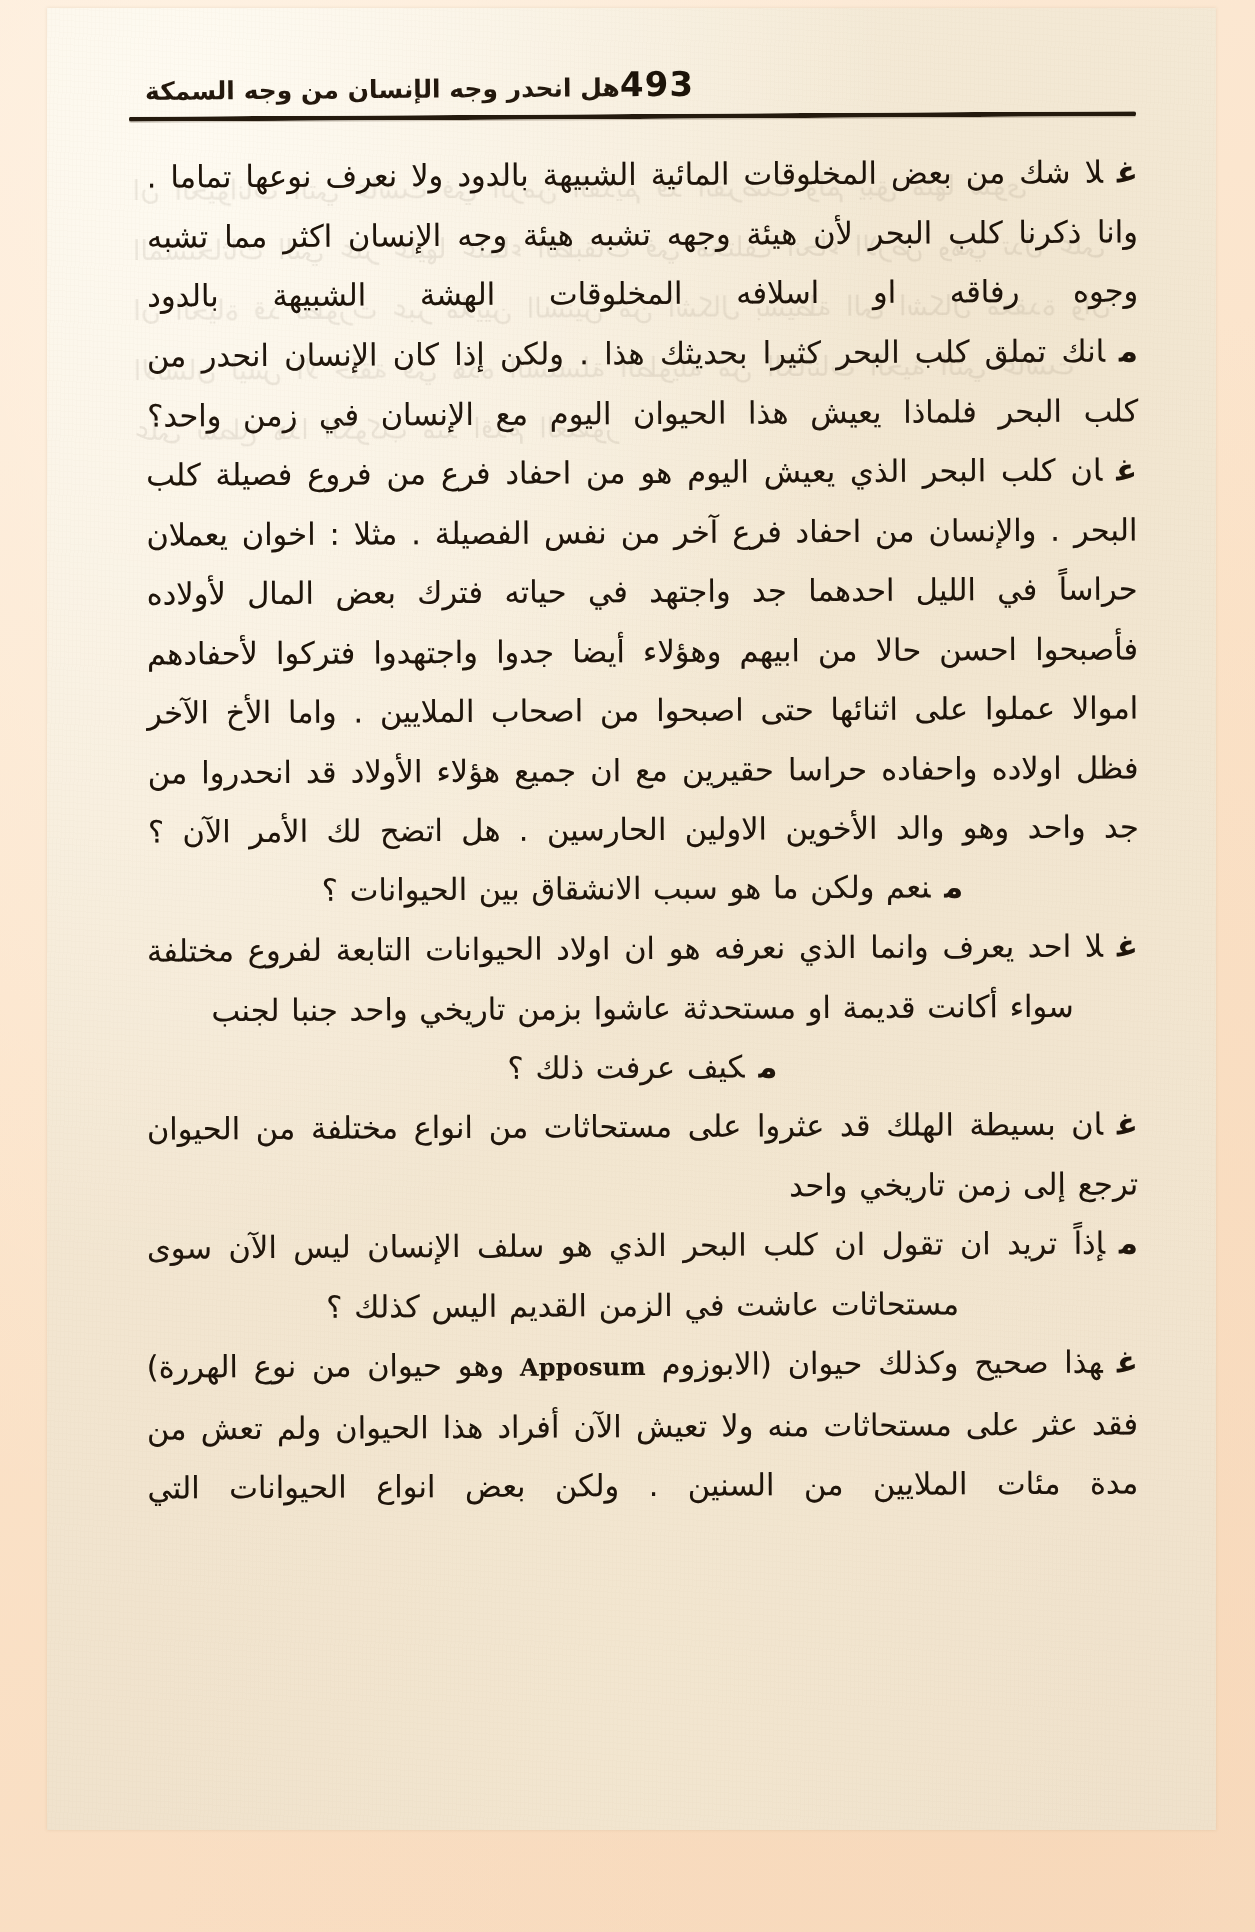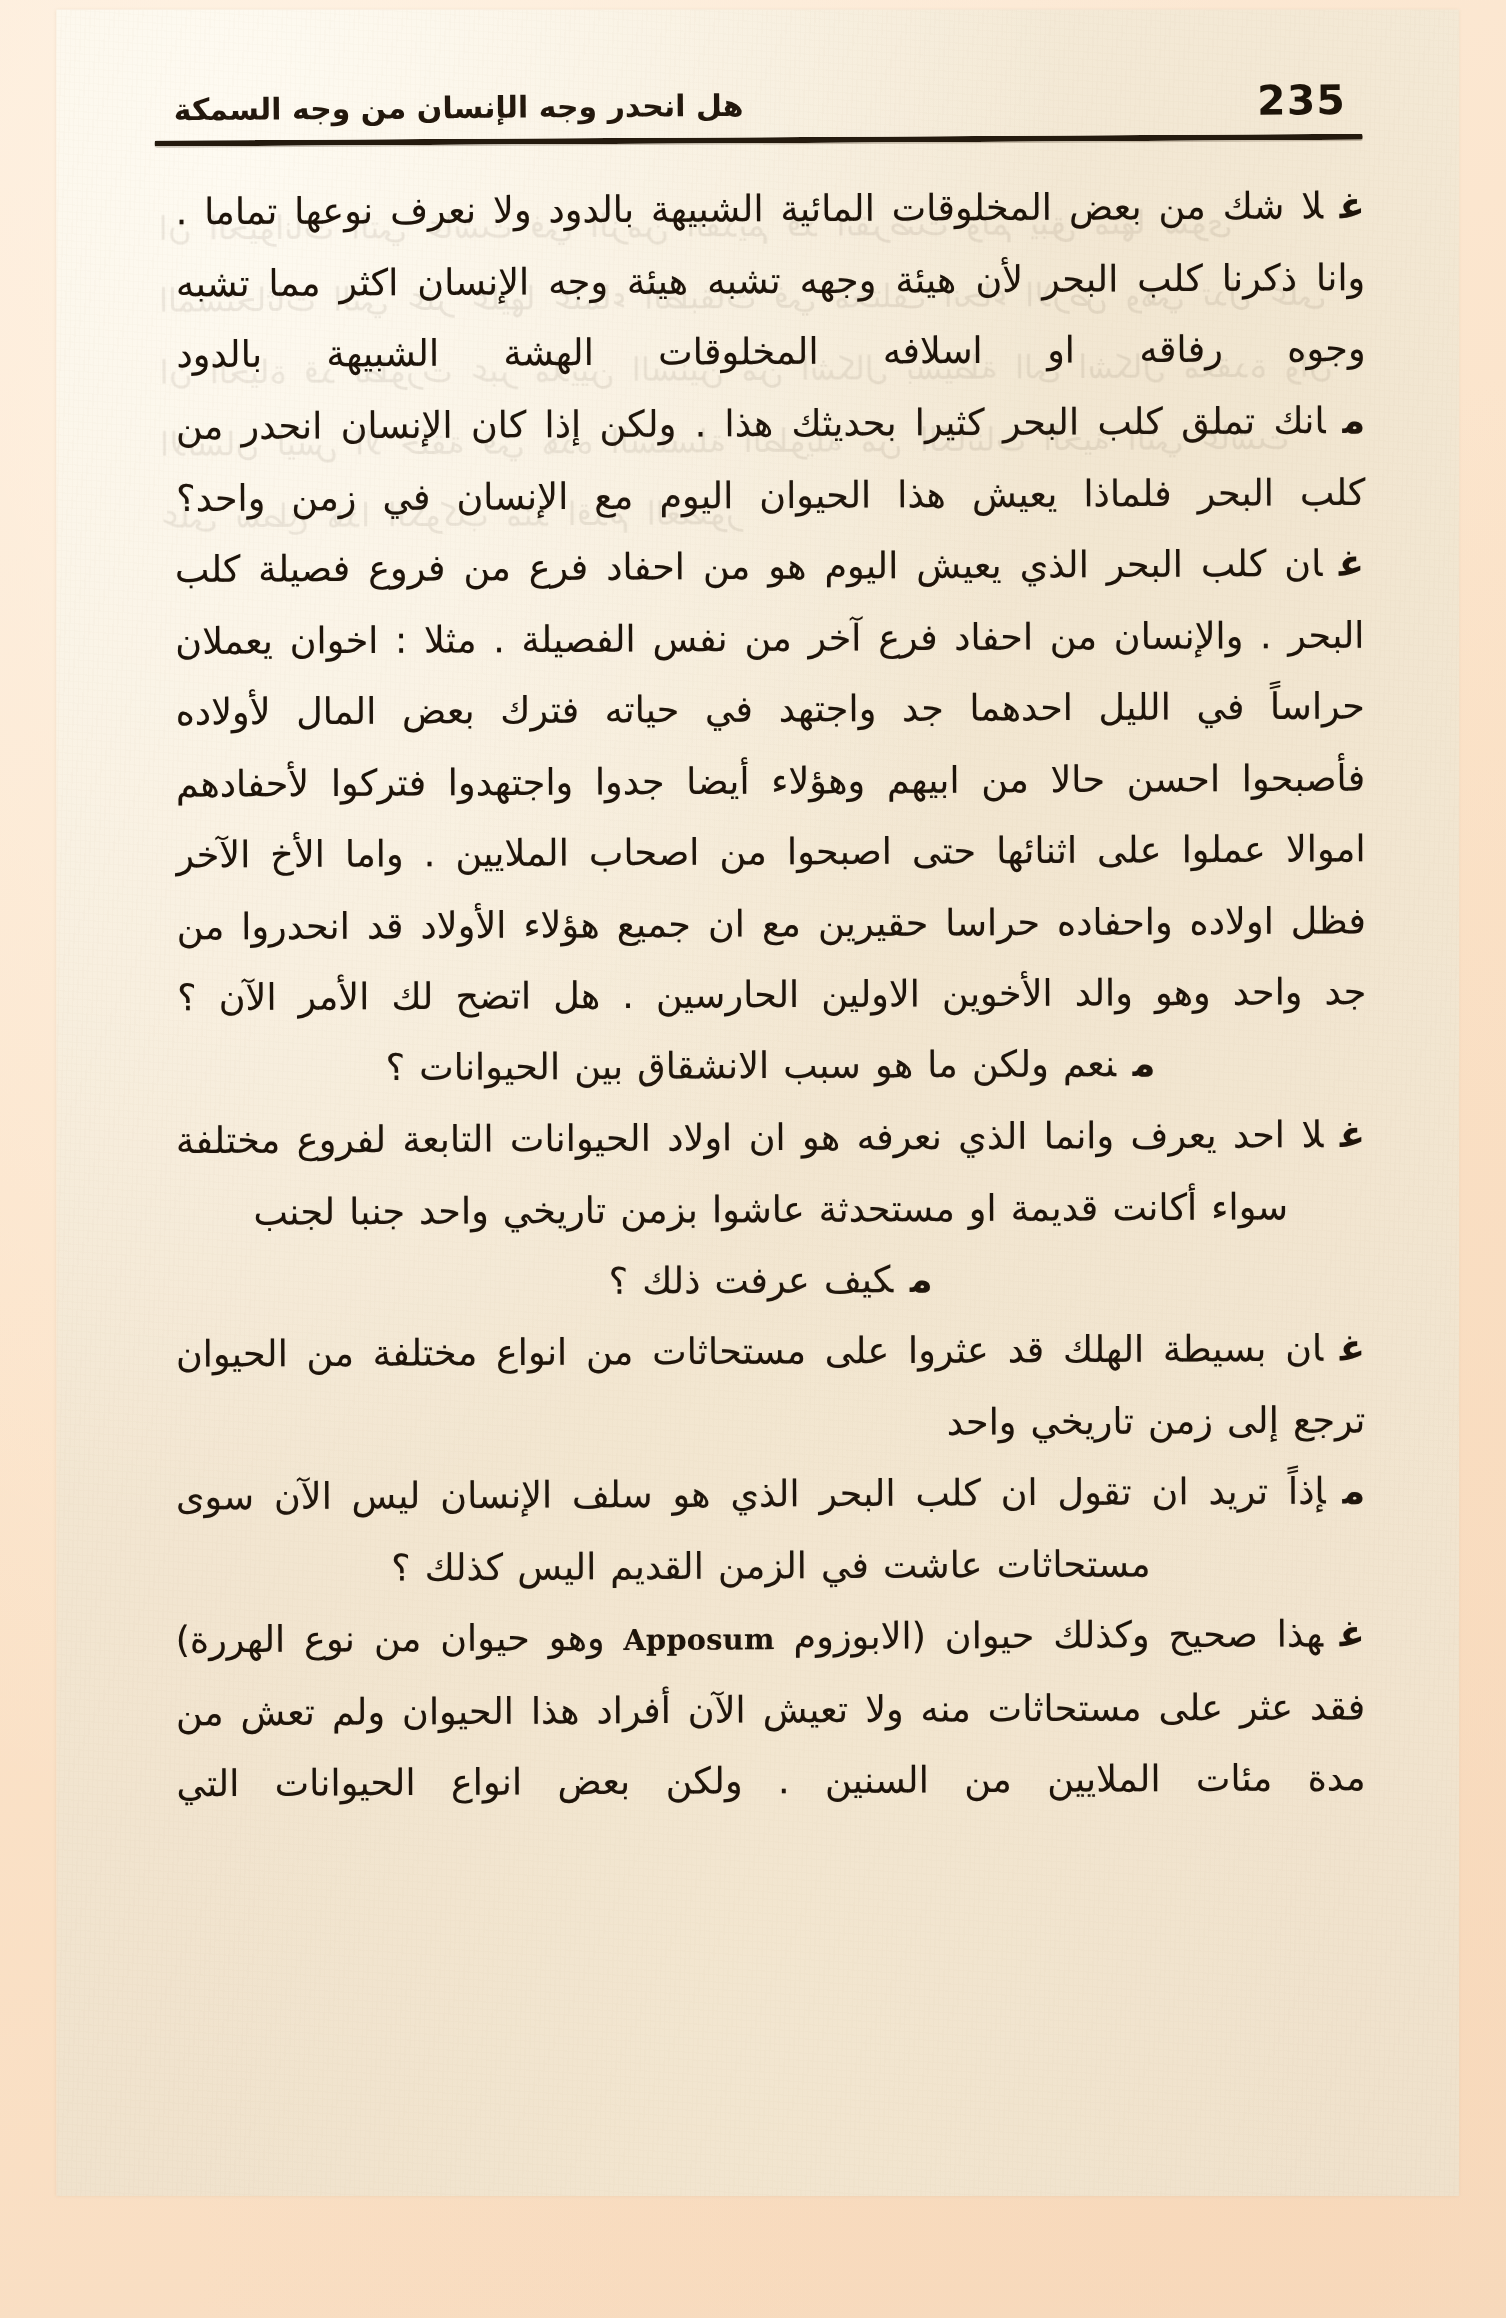--- a/index.html
+++ b/index.html
@@ -75,21 +75,21 @@
     position: absolute;
     inset: 0;
     padding: 40px 72px 0 72px;
     box-sizing: border-box;
   }
 
   
   .running-head {
     display: flex;
     align-items: flex-end;
-    justify-content: space-between;
+    justify-content: flex-start;
     flex-direction: row-reverse;
     padding: 0 22px 0 26px;
     height: 56px;
   }
   .head-title {
     font-family: "DejaVu Sans", sans-serif;
     font-size: 25px;
     font-weight: 600;
     color: #23180d;
     letter-spacing: -.5px;
@@ -163,21 +163,21 @@
     <div id="grain"></div>
 
     <div id="bleed" aria-hidden="true">
       ان الحيوانات التي عاشت في الزمن القديم قد انقرضت ولم يبق منها سوى المستحاثات التي عثر عليها علماء الطبقات في مختلف انحاء الارض وهي تدل على ان الحياة قد تطورت عبر ملايين السنين من اشكال بسيطة الى اشكال معقدة وان الانسان ليس الا حلقة في هذه السلسلة الطويلة من الكائنات الحية التي عاشت على سطح هذا الكوكب منذ اقدم العصور
     </div>
 
     <div id="content">
 
       <div class="running-head">
         <div class="head-title">هل انحدر وجه الإنسان من وجه السمكة</div>
-        <div class="folio">235</div>
+        <div class="folio">493</div>
       </div>
 
       <div class="head-rule"></div>
 
       <div class="body-text">
 
         <p class="para">
           <span class="speaker">غ</span><span>لا شك من بعض المخلوقات المائية الشبيهة بالدود ولا نعرف نوعها تماما . وانا ذكرنا كلب البحر لأن هيئة وجهه تشبه هيئة وجه الإنسان اكثر مما تشبه وجوه رفاقه او اسلافه المخلوقات الهشة الشبيهة بالدود</span>
         </p>
 

